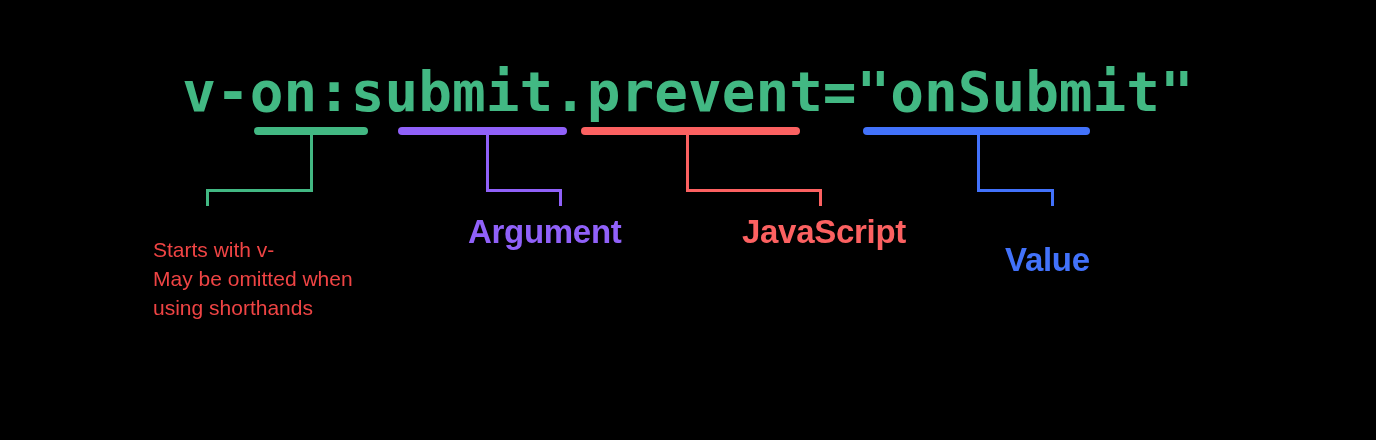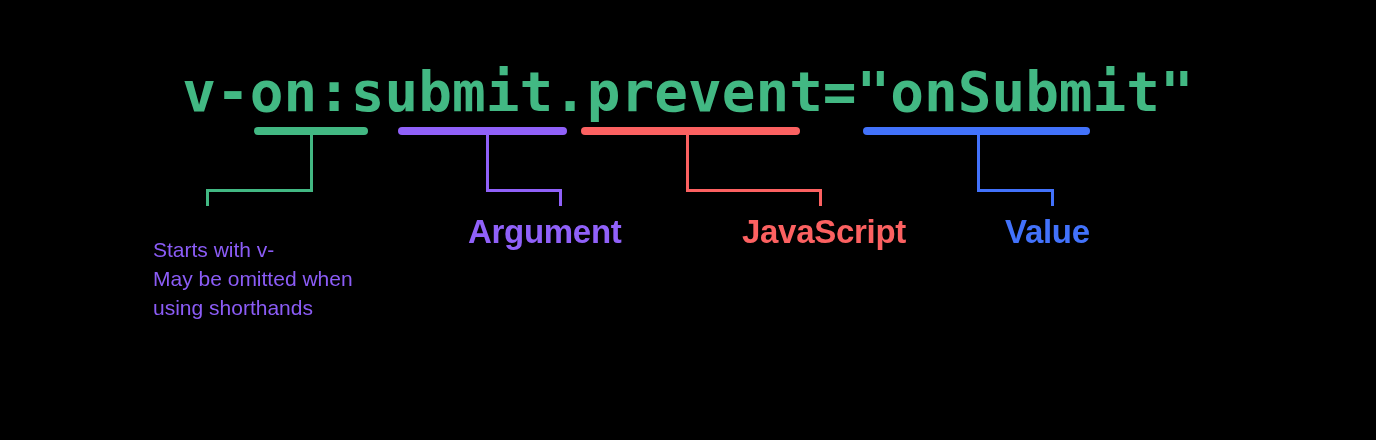--- a/index.html
+++ b/index.html
@@ -64,21 +64,21 @@
     line-height: 38px;
     letter-spacing: -0.3px;
     white-space: nowrap;
   }
   .col-desc {
     margin-top: 22px;
     font-family: "Liberation Sans", sans-serif;
     font-size: 21px;
     font-weight: 400;
     line-height: 29px;
-    color: #8b5cf6;
+    color: #ef4444;
     white-space: pre-line;
   }
 
   .c-name  { color: #42b883; }
   .c-arg   { color: #9061f9; }
   .c-mod   { color: #fc6161; }
   .c-val   { color: #4272fb; }
 </style>
 </head>
 <body>
@@ -119,18 +119,18 @@
     </div>
 
     <div class="col" style="left:468px; width:265px;">
       <div class="col-title c-arg">Argument</div>
     </div>
 
     <div class="col" style="left:742px; width:255px;">
       <div class="col-title c-mod">JavaScript</div>
     </div>
 
-    <div class="col" style="left:1005px; width:320px;">
+    <div class="col" style="left:1005px; width:320px;margin-top:28px;">
       <div class="col-title c-val">Value</div>
     </div>
 
   </div>
 </div>
 
 </body></html>

